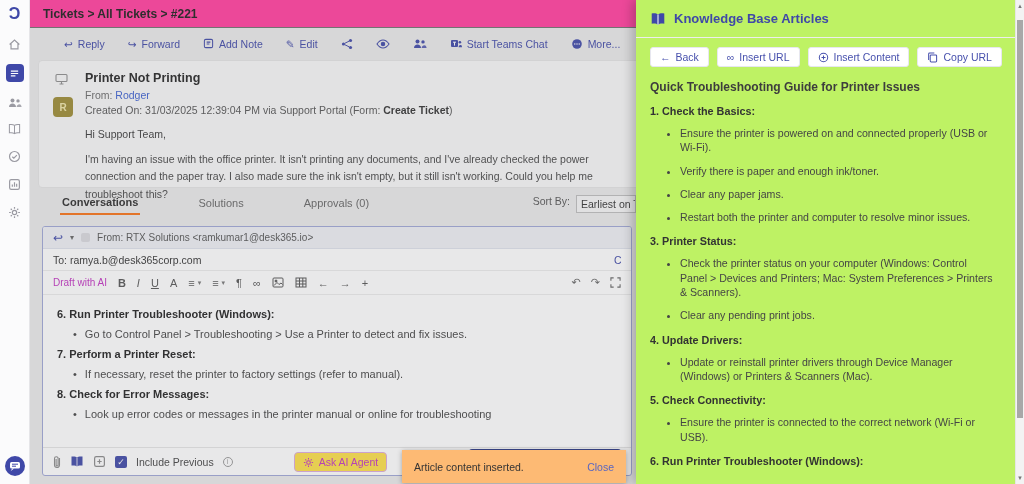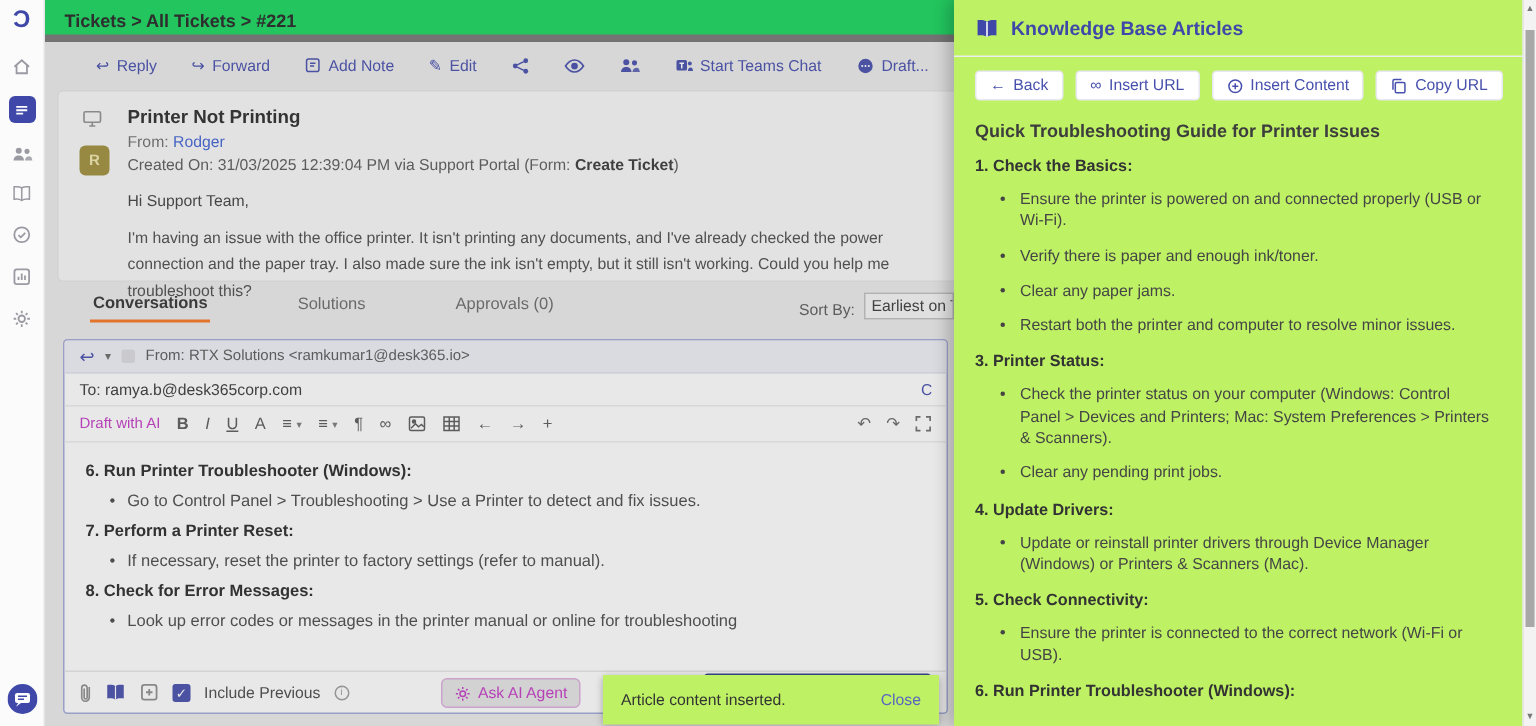--- a/index.html
+++ b/index.html
@@ -9,21 +9,21 @@
 
   
   .sidebar { position:absolute; left:0; top:0; width:30px; height:484px; background:#fbfbfc; border-right:1px solid #e5e5e8; display:flex; flex-direction:column; align-items:center; z-index:5; }
   .logo { margin-top:5px; color:#3f48a8; font-weight:bold; font-size:16px; line-height:18px; }
   .side-ic { margin-top:15px; color:#9a9aa2; }
   .side-ic.active { background:#3f48a8; color:#fff; width:18px; height:18px; border-radius:4px; display:flex; align-items:center; justify-content:center; margin-top:13px; }
   .chat-fab { position:absolute; bottom:8px; left:5px; }
 
   
   .left-pane { position:absolute; left:30px; top:0; width:606px; height:484px; overflow:hidden; }
-  .topbar { position:absolute; left:0; top:0; right:0; height:28px; background:#22c55e; border-bottom:5px solid #737373; }
+  .topbar { position:absolute; left:0; top:0; right:0; height:28px; background:#ec4899; border-bottom:1px solid #737373; }
   .breadcrumb { line-height:28px; padding-left:13px; font-size:12px; font-weight:bold; color:#2e2e2e; }
 
   .action-toolbar { position:absolute; left:0; top:28px; right:-14px; height:31px; display:flex; align-items:center; gap:23px; padding-left:34px; }
   .tb-btn { display:flex; gap:5px; align-items:center; color:#3f48a8; font-size:10.5px; white-space:nowrap; }
 
   .ticket-card { position:absolute; left:8px; top:60px; right:-4px; height:128px; background:#f8f8f8; border:1px solid #e4e4e4; border-radius:4px; padding:10px 10px 10px 46px; }
   .channel-icon { position:absolute; left:16px; top:12px; color:#8d8d8d; }
   .avatar { position:absolute; left:14px; top:36px; width:20px; height:20px; border-radius:4px; background:#9d8c34; color:#efe6a8; font-size:10px; font-weight:bold; display:flex; align-items:center; justify-content:center; }
   .ticket-title { font-size:12.5px; font-weight:bold; color:#242424; }
   .ticket-meta { font-size:10.5px; color:#6a6a6a; margin-top:4px; }
@@ -32,21 +32,21 @@
   .created b { color:#333; }
   .dates { position:absolute; top:10px; right:4px; font-size:10px; color:#2b3590; }
   .date-row { display:flex; gap:4px; justify-content:flex-end; align-items:center; margin-bottom:6px; font-weight:bold; white-space:nowrap; }
   .due-dot { width:8px; height:8px; border-radius:50%; background:#dba21c; display:inline-block; margin-right:2px; }
   .greeting { margin-top:12px; font-size:10.5px; color:#3a3a3a; }
   .ticket-body { margin-top:11px; font-size:10.5px; color:#464646; line-height:1.65; max-width:524px; }
 
   .tabs-row { position:absolute; left:8px; right:0; top:191px; height:25px; display:flex; align-items:center; padding-left:22px; }
   .tab { font-size:11px; color:#666; margin-right:56px; padding:4px 2px 5px; }
   .tab.active { color:#2c2c2c; font-weight:bold; border-bottom:2px solid #f97316; }
-  .sort-wrap { margin-left:auto; display:flex; align-items:flex-end; gap:6px; font-size:10.5px; color:#555; white-space:nowrap; }
+  .sort-wrap { margin-left:auto; display:flex; align-items:flex-start; gap:6px; font-size:10.5px; color:#555; white-space:nowrap; }
   .sort-select { border:1px solid #bdbdbd; background:#f6f6f6; height:18px; line-height:16px; padding:0 4px; width:60px; overflow:hidden; color:#333; white-space:nowrap; }
 
   .compose { position:absolute; left:12px; right:4px; top:226px; height:250px; background:#fff; border:1px solid #9fa6d6; border-radius:3px; display:flex; flex-direction:column; overflow:hidden; }
   .from-row { height:22px; background:#eef0f5; border-bottom:1px solid #dfe2ec; display:flex; align-items:center; gap:7px; padding:0 10px; font-size:10px; color:#555; flex:none; }
   .reply-ic { color:#3f48a8; font-size:12px; }
   .caret { font-size:8px; color:#666; }
   .ph-box { width:9px; height:9px; background:#d9d9de; border-radius:2px; }
   .to-row { height:22px; border-bottom:1px solid #ececec; display:flex; align-items:center; padding:0 10px; font-size:10.5px; color:#333; flex:none; }
   .cc { margin-left:auto; width:7px; overflow:hidden; color:#3f48a8; }
   .ed-toolbar { height:24px; border-bottom:1px solid #ececec; display:flex; align-items:center; gap:11px; padding:0 10px; font-size:11px; color:#555; flex:none; }
@@ -57,26 +57,26 @@
   .ed-content { flex:1; padding:5px 14px; font-size:11px; overflow:hidden; }
   .ed-h { font-weight:bold; color:#222; margin-top:8px; }
   .ed-li { color:#444; margin:8px 0 0 16px; display:flex; gap:8px; }
   .ed-li::before { content:"•"; }
   .compose-bottom { height:28px; border-top:1px solid #e6e6e6; display:flex; align-items:center; gap:9px; padding:0 10px; flex:none; }
   .cb-check { width:12px; height:12px; background:#3f48a8; border-radius:2px; color:#fff; font-size:9px; display:flex; align-items:center; justify-content:center; }
   .cb-check::after { content:"✓"; }
   .include-label { font-size:10.5px; color:#444; }
   .info-ic { width:10px; height:10px; border:1px solid #9a9a9a; border-radius:50%; color:#9a9a9a; font-size:7px; display:flex; align-items:center; justify-content:center; }
   .info-ic::after { content:"i"; }
-  .ask-ai { margin-left:52px; display:flex; gap:5px; align-items:flex-end; border:1px solid #dcaadc; background:#e5e5e5; color:#c234c2; border-radius:4px; padding:3px 8px; font-size:10.5px; white-space:nowrap; }
+  .ask-ai { margin-left:52px; display:flex; gap:5px; align-items:flex-end; border:1px solid #dcaadc; background:#fde047; color:#c234c2; border-radius:4px; padding:3px 8px; font-size:10.5px; white-space:nowrap; }
   .send-btn { margin-left:auto; width:152px; height:25px; background:#2d3a8c; border-radius:3px; }
 
   .overlay { position:absolute; left:0; top:28px; width:636px; height:456px; background:rgba(125,125,132,.18); z-index:20; pointer-events:none; }
 
-  .toast { position:absolute; left:402px; top:450px; width:224px; height:33px; background:#bef264; box-shadow:0 1px 5px rgba(0,0,0,.3); display:flex; align-items:center; z-index:40; font-size:10.5px; }
+  .toast { position:absolute; left:402px; top:450px; width:224px; height:33px; background:#fdba74; box-shadow:0 1px 5px rgba(0,0,0,.3); display:flex; align-items:center; z-index:40; font-size:10.5px; }
   .toast-msg { padding-left:12px; color:#333; }
   .toast-close { margin-left:auto; padding-right:12px; color:#5a66c0; }
 
   
   .kb-panel { position:absolute; left:636px; top:0; width:388px; height:484px; background:#bef264; box-shadow:-4px 0 10px rgba(0,0,0,.22); z-index:30; overflow:hidden; }
   .kb-header { height:38px; border-bottom:1px solid #ededed; display:flex; align-items:center; gap:8px; padding-left:14px; color:#3f48a8; }
   .kb-title { font-size:13px; font-weight:bold; }
   .kb-btns { display:flex; gap:8px; padding:9px 14px 3px; }
   .kb-btn { display:flex; align-items:center; gap:5px; font-size:10.5px; color:#4750ad; border:1px solid #e7e7ef; background:#fff; border-radius:3px; padding:3px 9px; white-space:nowrap; }
   .kb-article { padding:4px 30px 0 14px; }
@@ -204,21 +204,21 @@
       </div>
     <div class="tb-btn">
         <span>
           <svg width="12" height="12" viewBox="0 0 12 12">
             <circle cx="6" cy="6" r="4.8" fill="currentColor"></circle>
             <circle cx="3.8" cy="6" r=".7" fill="#fff"></circle>
             <circle cx="6" cy="6" r=".7" fill="#fff"></circle>
             <circle cx="8.2" cy="6" r=".7" fill="#fff"></circle>
           </svg>
         </span>
-        <span>Draft...</span>
+        <span>More...</span>
       </div>
 
   </div>
 
   <section class="ticket-card">
     <span class="channel-icon">
         <svg width="13" height="12" viewBox="0 0 13 12" fill="none" stroke="currentColor" stroke-width="1.1">
           <rect x="1" y="1.5" width="11" height="7" rx="1"></rect>
           <path d="M4.5 11h4M6.5 8.5V11"></path>
         </svg>

